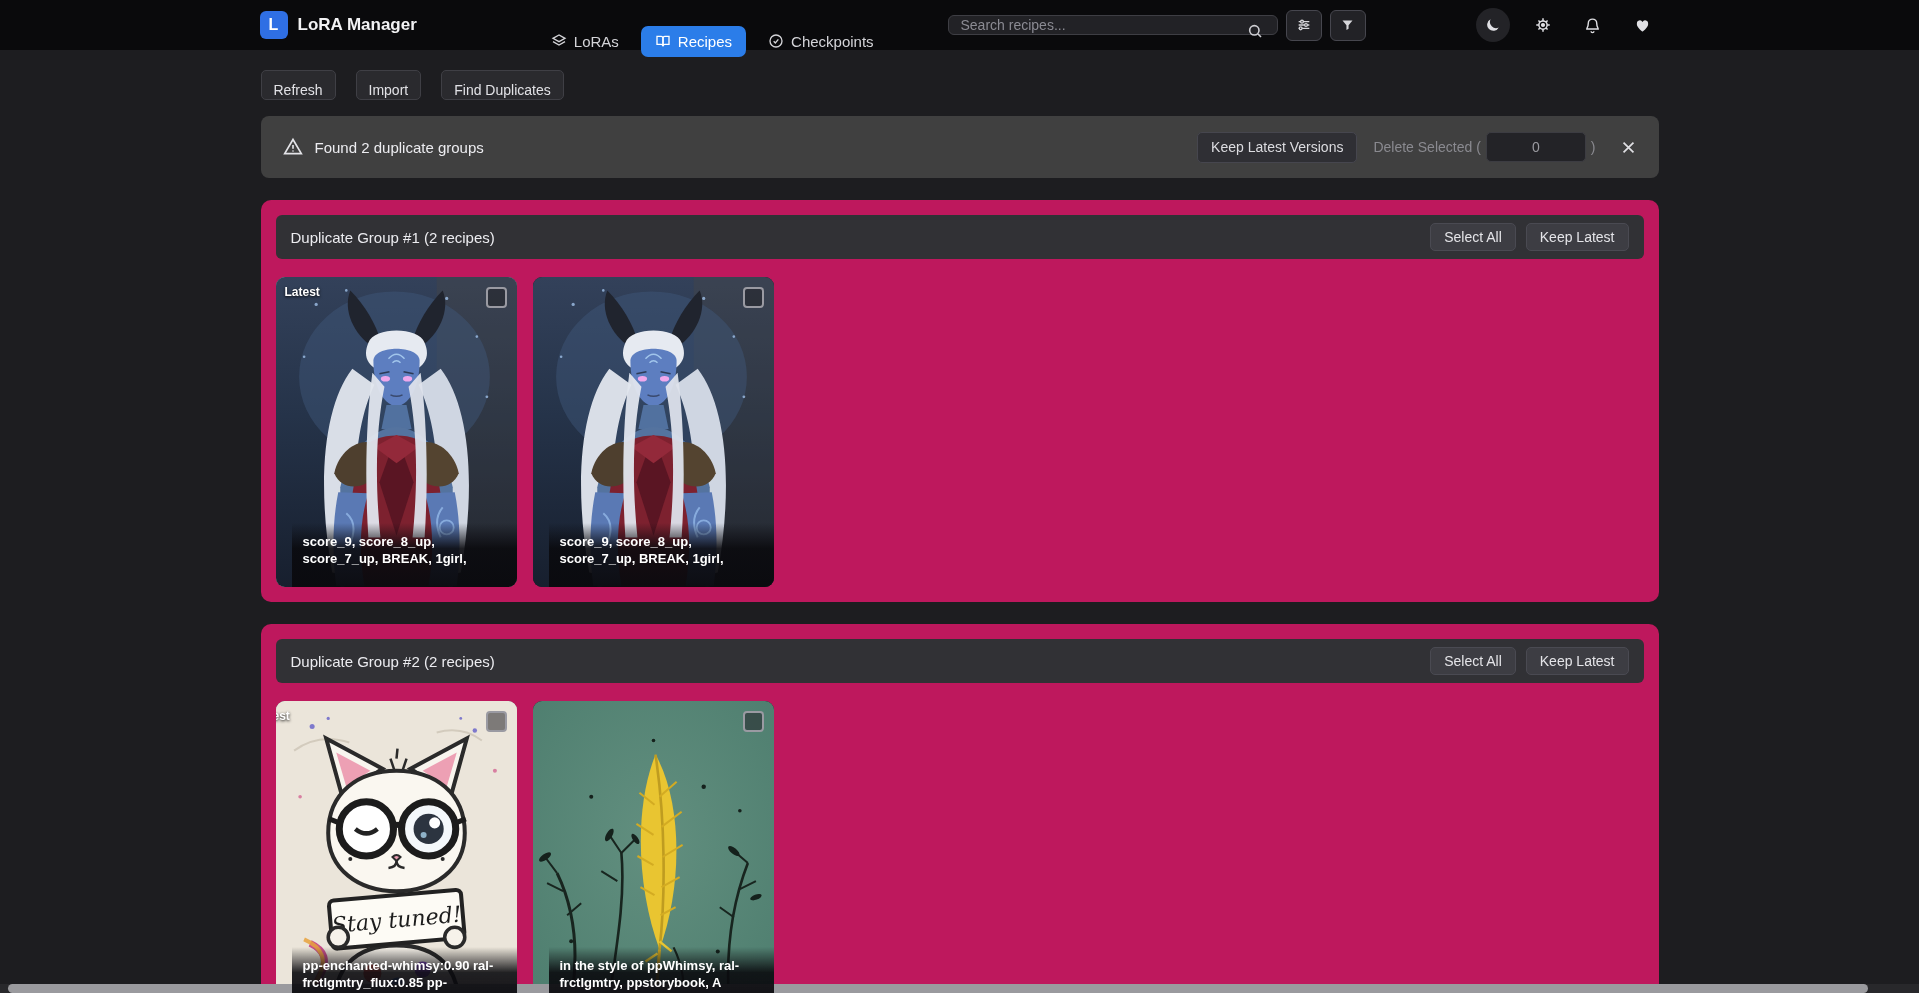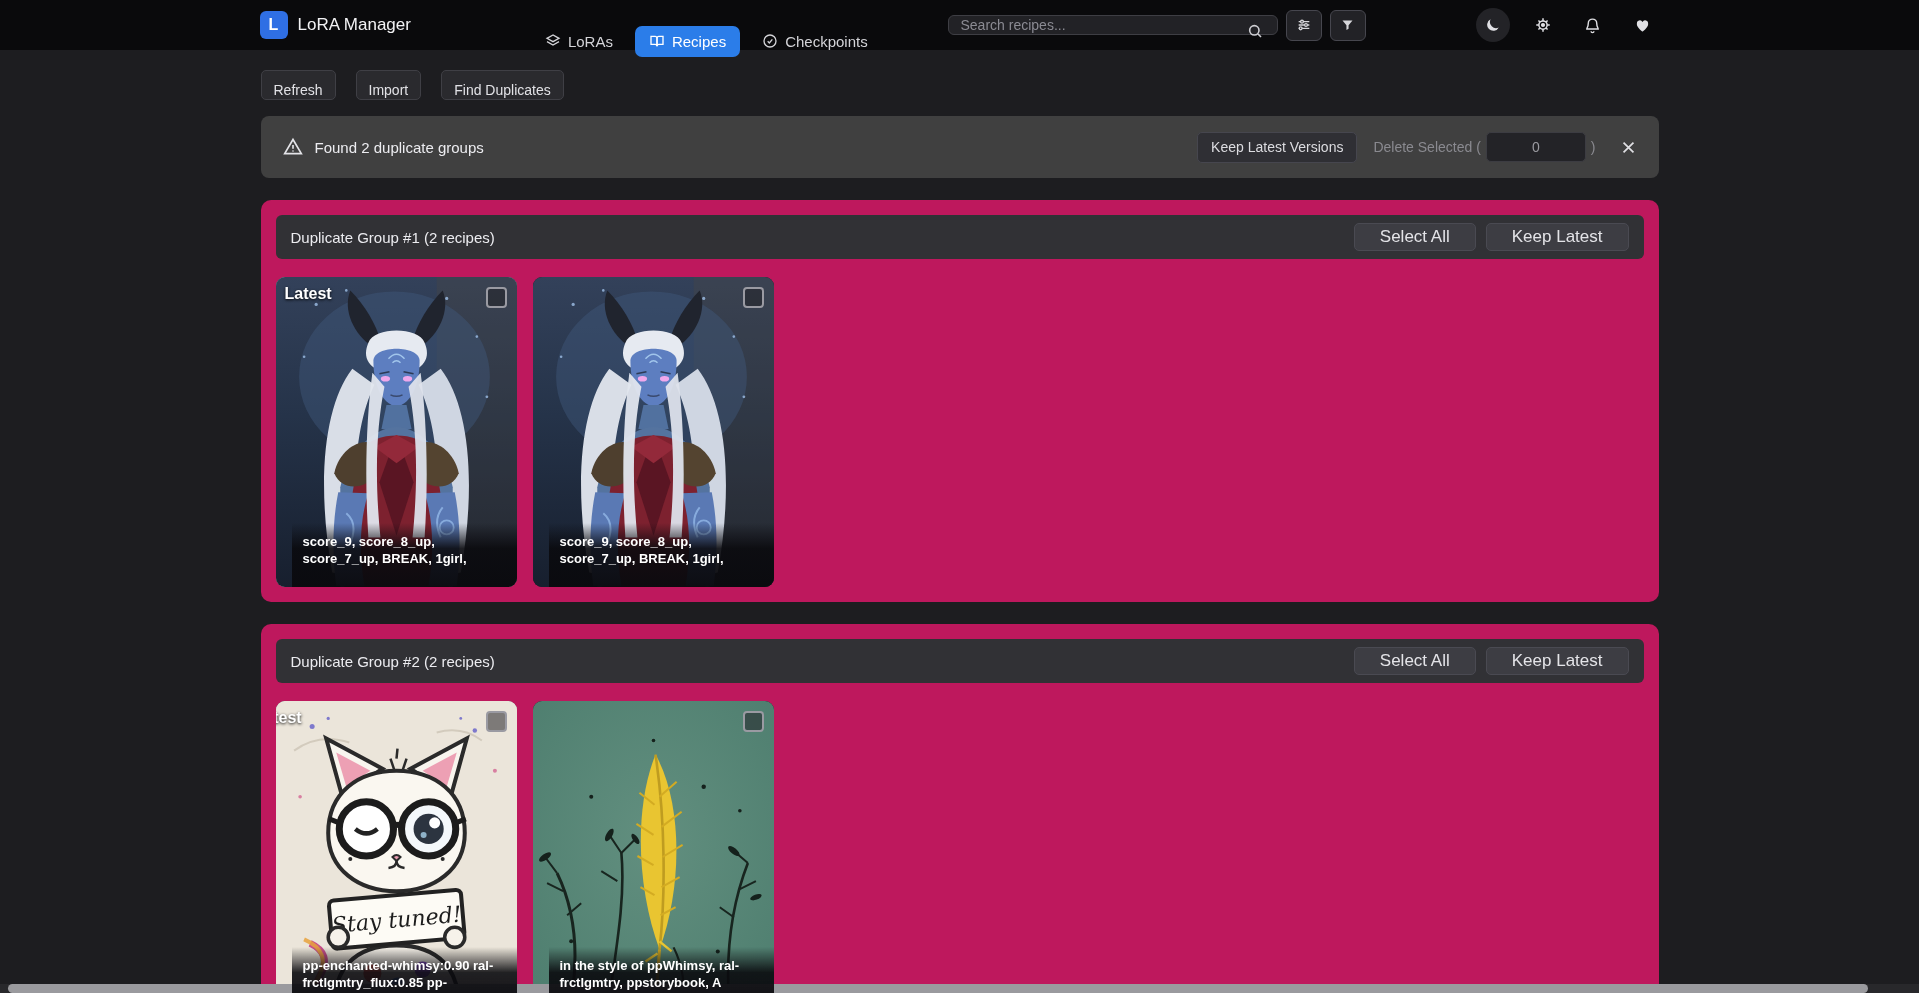--- a/index.html
+++ b/index.html
@@ -5,21 +5,21 @@
   * { margin:0; padding:0; box-sizing:border-box; }
   html,body { width:1919px; height:993px; overflow:hidden; background:#1d1d20;
     font-family:"Liberation Sans","DejaVu Sans",sans-serif; color:#e8e8ea; }
 
   
   .navbar { height:50px; background:#0a0a0c; display:flex; align-items:center; }
   .nav-inner { width:1400px; margin:0 auto; display:flex; align-items:center; }
   .brand { display:flex; align-items:center; gap:10px; }
   .logo { width:28px; height:28px; background:#2f6fe4; border-radius:6px; color:#fff;
     font-weight:bold; display:flex; align-items:center; justify-content:center; font-size:16px; }
-  .app-title { font-size:17px; font-weight:normal; color:#f2f2f4; }
+  .app-title { font-size:17px; font-weight:bold; color:#f2f2f4; }
   .nav-tabs { display:flex; gap:8px; margin-left:120px;margin-top:32px; }
   .tab { display:flex; align-items:center; gap:7px; padding:7px 14px; border-radius:7px;
     font-size:15px; color:#d4d4d8; cursor:pointer; background:none; border:none; }
   .tab.active { background:#2b7de9; color:#fff; }
   .tab svg { width:16px; height:16px; }
   .search-wrap { margin-left:auto; position:relative; }
   .search-input { width:330px; height:20px; background:#222226; border:1px solid #3e3e44;
     border-radius:6px; color:#e8e8ea; padding:0 36px 0 12px; font-size:14px; }
   .search-input::placeholder { color:#8b8b93; }
   .search-btn { position:absolute; right:3px; top:3px; width:28px; height:25px;
@@ -53,28 +53,28 @@
   .del-input { width:100px; height:30px; background:#232327; border:1px solid #3c3c42;
     border-radius:5px; color:#9a9aa0; text-align:center; font-size:14px; }
   .close-btn { background:none; border:none; color:#e0e0e4; margin-left:8px; cursor:pointer; }
 
   
   .group { margin-top:22px; background:#be185d; border-radius:10px; padding:15px; }
   .group-header { background:#313135; border-radius:6px; height:44px; display:flex;
     align-items:center; padding:0 15px; }
   .group-title { font-size:15px; color:#ececf0; }
   .group-actions { margin-left:auto; display:flex; gap:10px; }
-  .ga-btn { height:28px; padding:0 25px; background:#3d3d43; border:1px solid #4a4a52;
-    border-radius:5px; color:#e4e4e8; font-size:17px; cursor:pointer; }
+  .ga-btn { height:28px; padding:0 13px; background:#3d3d43; border:1px solid #4a4a52;
+    border-radius:5px; color:#e4e4e8; font-size:14px; cursor:pointer; }
   .cards { display:flex; gap:16px; margin-top:18px; }
   .card { position:relative; width:241px; height:310px; border-radius:9px; overflow:hidden;
     background:#15151a; cursor:pointer; flex:0 0 auto; }
   .card.latest { outline:2px solid rgba(215,219,228,.85); outline-offset:-2px; }
   .card-art { position:absolute; inset:0; width:100%; height:100%; }
-  .badge { position:absolute; top:8px; left:9px; font-size:16px; font-weight:bold; color:#fff;
+  .badge { position:absolute; top:8px; left:9px; font-size:12px; font-weight:bold; color:#fff;
     text-shadow:0 1px 3px rgba(0,0,0,.95); z-index:3; }
   .badge.clipped { left:-21px; }
   .checkbox { position:absolute; top:10px; right:10px; width:21px; height:21px;
     border:2px solid #9a9aa2; border-radius:4px; background:rgba(35,35,40,.55); z-index:3; }
   .caption { position:absolute; left:16px; right:0; bottom:0; padding:10px 11px 20px;
     background:linear-gradient(180deg, rgba(10,10,14,0) 0%, rgba(10,10,14,.9) 40%, rgba(10,10,14,.97) 100%);
     font-size:13px; font-weight:bold; line-height:1.32; color:#fff; z-index:2; }
 
   
   .h-scrollbar { position:fixed; left:0; bottom:0; width:1919px; height:9px; background:#28282b; }

